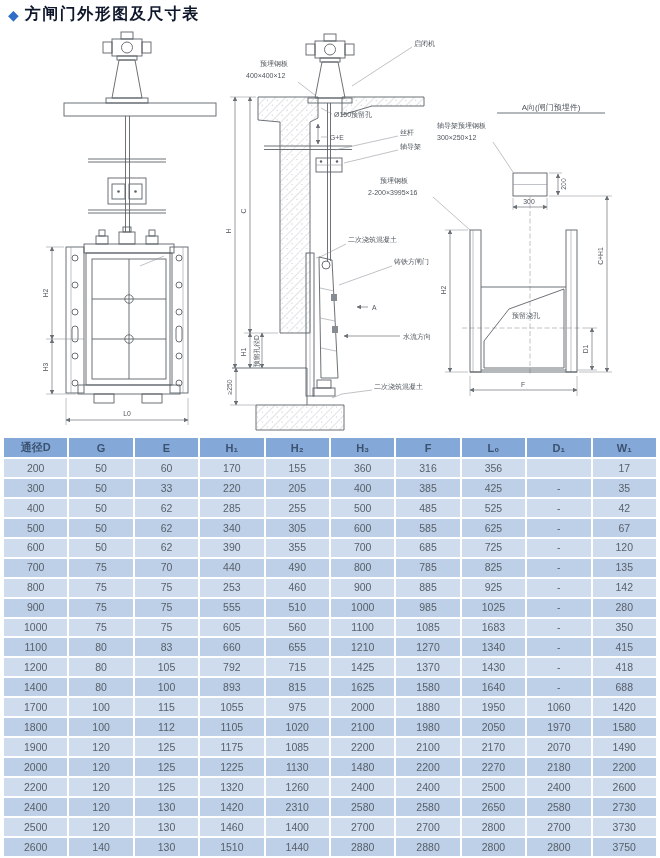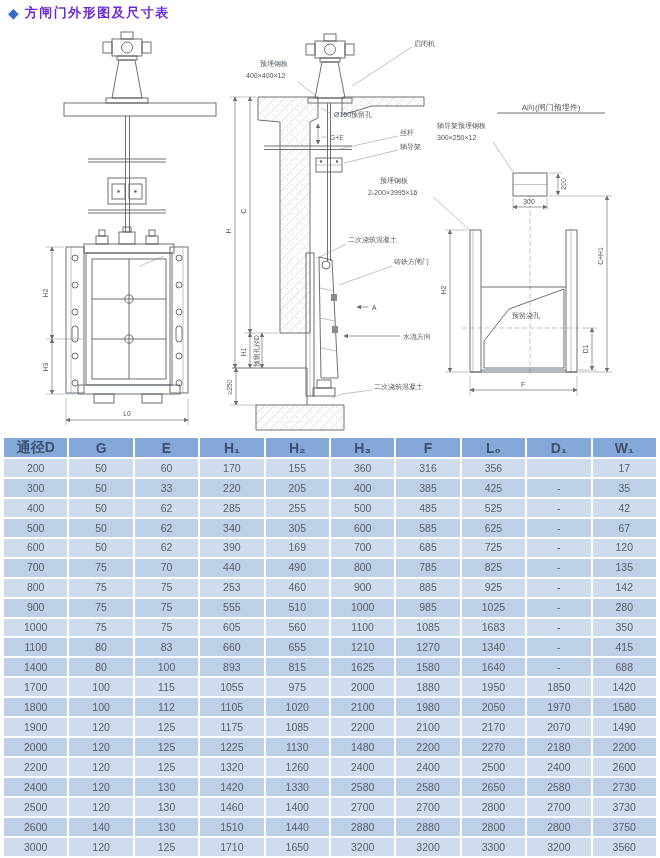--- a/index.html
+++ b/index.html
@@ -1,37 +1,37 @@
 <!DOCTYPE html>
 <html><head>
 <meta charset="utf-8">
 <style>
   html,body{margin:0;padding:0;}
   body{width:660px;height:858px;position:relative;background:#ffffff;
        font-family:"Liberation Sans","DejaVu Sans",sans-serif;overflow:hidden;}
   .stage{position:absolute;inset:0;background:#fff;}
   .titlebar{position:absolute;top:4px;left:8px;display:flex;align-items:center;gap:6px;}
   .titlebar .dmd{color:#2f6ec6;font-size:14px;line-height:1;}
-  .titlebar .ttl{font-size:13px;font-weight:bold;color:#6d28d9;letter-spacing:1.5px;}
+  .titlebar .ttl{font-size:16px;font-weight:bold;color:#0f172a;letter-spacing:1.5px;}
   svg.draw{position:absolute;top:26px;left:0;}
   svg .ln{stroke:#5c6268;stroke-width:0.9;fill:none;}
   svg .thin{stroke:#8a9096;stroke-width:0.55;fill:none;}
   svg .dash{stroke-dasharray:5 2.5;}
   svg .dim{stroke:#6a7076;stroke-width:0.7;fill:none;}
   svg .hatched{fill:url(#hatch);stroke:#5c6268;stroke-width:0.9;}
   svg .solid{fill:#868c92;stroke:none;}
   svg .dot{fill:#5c6268;stroke:none;}
   svg text{fill:#4e555c;}
   svg .lbl{font-size:7px;}
   svg .dimt{font-size:6.8px;}
   svg .ttl2{font-size:8px;}
   .tablewrap{position:absolute;left:2px;right:2px;top:436px;bottom:0;}
   table.dims{width:100%;height:100%;border-collapse:separate;border-spacing:2px;
              table-layout:fixed;font-size:10.5px;}
-  table.dims th{background:#84a9d8;color:#3b5170;font-weight:bold;height:19px;font-size:14px;padding:0;}
+  table.dims th{background:#84a9d8;color:#3b5170;font-weight:bold;height:19px;font-size:11px;padding:0;}
   table.dims td{text-align:center;color:#575f69;padding:0;line-height:1;}
   table.dims tr.odd td{background:#cedcee;}
   table.dims tr.even td{background:#bdd0e7;}
 </style>
 </head>
 <body>
 
 <div class="stage">
 
   <div class="titlebar">
@@ -330,21 +330,21 @@
             <td>585</td>
             <td>625</td>
             <td>-</td>
             <td>67</td>
           </tr>
           <tr class="odd">
             <td>600</td>
             <td>50</td>
             <td>62</td>
             <td>390</td>
-            <td>169</td>
+            <td>355</td>
             <td>700</td>
             <td>685</td>
             <td>725</td>
             <td>-</td>
             <td>120</td>
           </tr>
           <tr class="even">
             <td>700</td>
             <td>75</td>
             <td>70</td>
@@ -397,20 +397,32 @@
             <td>80</td>
             <td>83</td>
             <td>660</td>
             <td>655</td>
             <td>1210</td>
             <td>1270</td>
             <td>1340</td>
             <td>-</td>
             <td>415</td>
           </tr>
+          <tr class="odd">
+            <td>1200</td>
+            <td>80</td>
+            <td>105</td>
+            <td>792</td>
+            <td>715</td>
+            <td>1425</td>
+            <td>1370</td>
+            <td>1430</td>
+            <td>-</td>
+            <td>418</td>
+          </tr>
           <tr class="even">
             <td>1400</td>
             <td>80</td>
             <td>100</td>
             <td>893</td>
             <td>815</td>
             <td>1625</td>
             <td>1580</td>
             <td>1640</td>
             <td>-</td>
@@ -418,21 +430,21 @@
           </tr>
           <tr class="odd">
             <td>1700</td>
             <td>100</td>
             <td>115</td>
             <td>1055</td>
             <td>975</td>
             <td>2000</td>
             <td>1880</td>
             <td>1950</td>
-            <td>1850</td>
+            <td>1060</td>
             <td>1420</td>
           </tr>
           <tr class="even">
             <td>1800</td>
             <td>100</td>
             <td>112</td>
             <td>1105</td>
             <td>1020</td>
             <td>2100</td>
             <td>1980</td>
@@ -474,21 +486,21 @@
             <td>2400</td>
             <td>2500</td>
             <td>2400</td>
             <td>2600</td>
           </tr>
           <tr class="even">
             <td>2400</td>
             <td>120</td>
             <td>130</td>
             <td>1420</td>
-            <td>1330</td>
+            <td>2310</td>
             <td>2580</td>
             <td>2580</td>
             <td>2650</td>
             <td>2580</td>
             <td>2730</td>
           </tr>
           <tr class="odd">
             <td>2500</td>
             <td>120</td>
             <td>130</td>
@@ -505,29 +517,17 @@
             <td>140</td>
             <td>130</td>
             <td>1510</td>
             <td>1440</td>
             <td>2880</td>
             <td>2880</td>
             <td>2800</td>
             <td>2800</td>
             <td>3750</td>
           </tr>
-          <tr class="odd">
-            <td>3000</td>
-            <td>120</td>
-            <td>125</td>
-            <td>1710</td>
-            <td>1650</td>
-            <td>3200</td>
-            <td>3200</td>
-            <td>3300</td>
-            <td>3200</td>
-            <td>3560</td>
-          </tr>
         </tbody>
     </table>
   </div>
 
 </div>
 
 </body></html>

